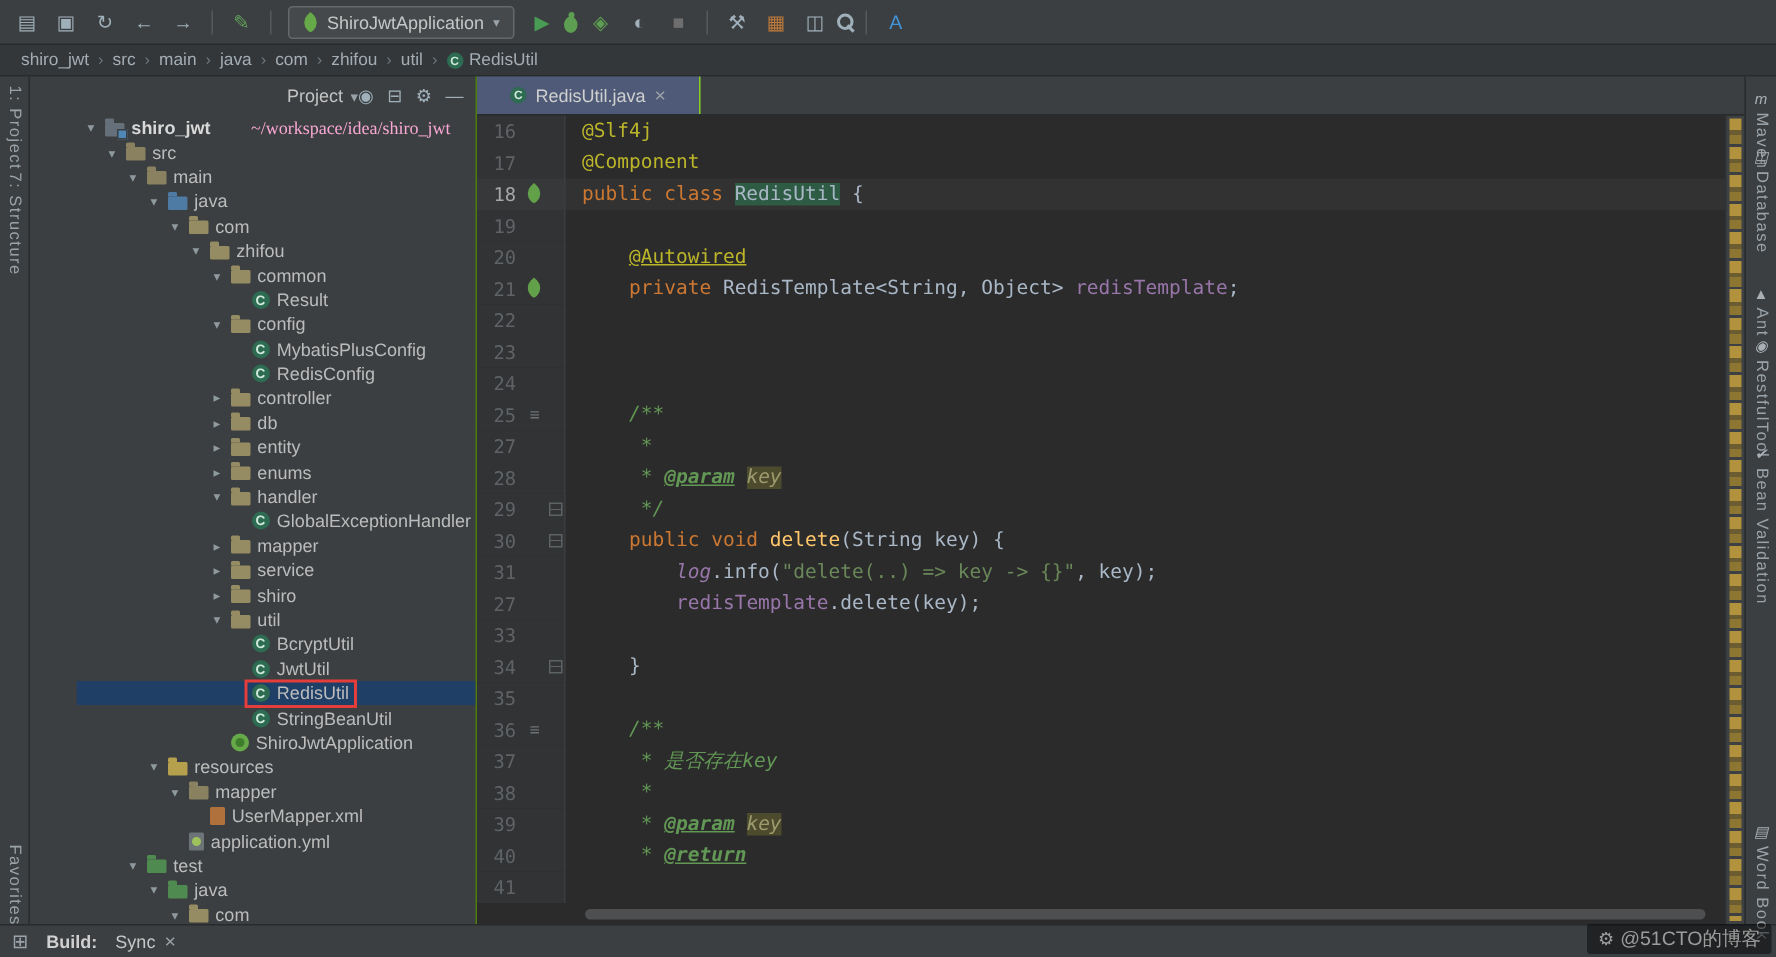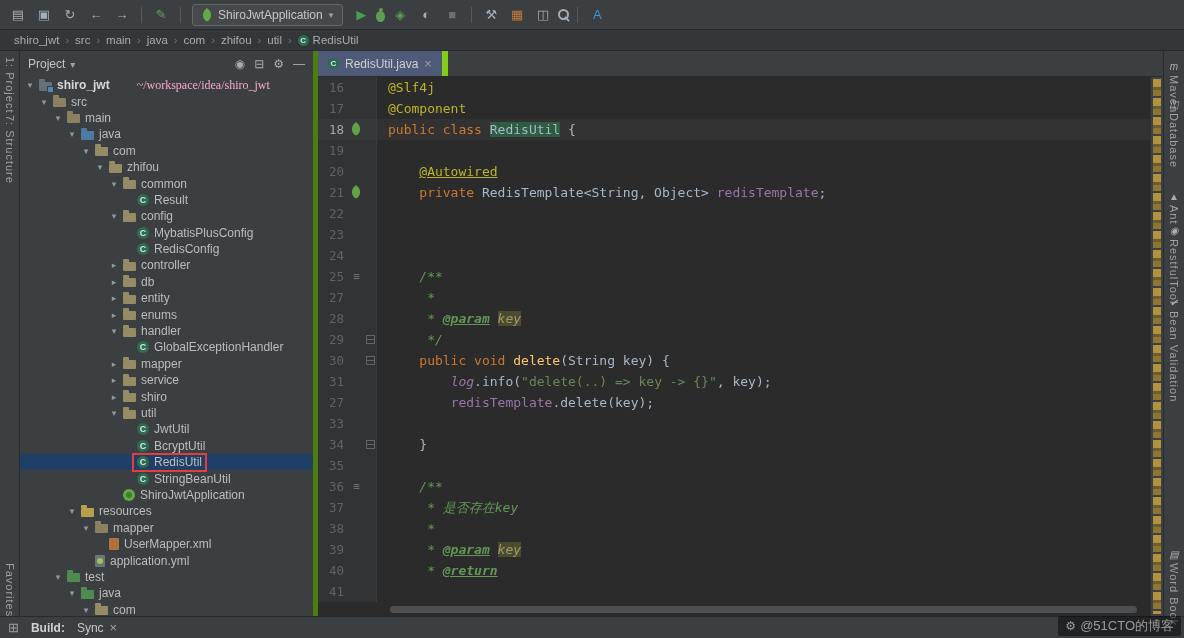--- a/index.html
+++ b/index.html
@@ -40,22 +40,22 @@
   
   .main { display:flex; height:565px; }
   .lstrip { width:20px; flex:none; background:var(--panel_bg,#3c3f41); border-right:1px solid #292b2d; position:relative; }
   .rstrip { width:21px; flex:none; background:var(--panel_bg,#3c3f41); border-left:1px solid #292b2d; position:relative; }
   .ltool,.rtool { position:absolute; left:0; width:100%; display:flex; flex-direction:column;
     align-items:center; gap:3px; color:#9aa3a9; font-size:11px; cursor:default; }
   .vlabel { writing-mode:vertical-rl; letter-spacing:1px; white-space:nowrap; }
   .rticon { font-size:10px; font-style:italic; color:#a8b0b5; }
 
   
-  .project { width:298px; flex:none; background:var(--panel_bg,#3c3f41); border-right:5px solid #4d7c0f;
-    display:flex; flex-direction:column; }
+  .project { width:298px; flex:none; background:var(--panel_bg,#3c3f41); border-right:1px solid #4d7c0f;
+    display:flex; flex-direction:column;align-items:flex-end; }
   .phead { height:26px; flex:none; display:flex; align-items:center; padding:0 8px; color:#c4c4c4; }
   .pcaret::after { content:"▾"; color:#9aa3a9; margin-left:5px; font-size:10px; }
   .phicons { margin-left:auto; display:flex; gap:9px; color:#9fb0ba; font-size:12px; }
   .tree { flex:1; overflow:hidden; }
   .trow { height:16.4px; display:flex; align-items:center; font-size:12px; color:#bcbcbc; white-space:nowrap; }
   .trow.sel { background:var(--selection_bg,#1f3f66); }
   .trow.sel .rowinner { outline:2px solid var(--selection_red_box,#e43d3a); outline-offset:0px; }
   .arrow { width:12px; flex:none; font-size:9px; color:#8f9a9f; text-align:center; }
   .rowinner { display:flex; align-items:center; gap:5px; padding:0 3px; height:15px; }
   .tsub { color:#f9a8d4; margin-left:24px;font-family:Liberation Serif, serif; }
@@ -79,22 +79,22 @@
     border-radius:50%; background:#3e7d2c; }
   .ic-xml { width:10px; height:12px; border-radius:1px; background:#b0713c; }
   .ic-yml { width:10px; height:12px; border-radius:1px; background:#6d7478; position:relative; }
   .ic-yml::after { content:""; position:absolute; left:2px; top:3px; width:6px; height:6px;
     border-radius:50%; background:#9ec25c; }
 
   
   .editor-col { flex:1; min-width:0; display:flex; flex-direction:column; }
   .tabbar { height:26px; flex:none; background:var(--panel_bg,#3c3f41); border-bottom:1px solid #282b2d;
     display:flex; align-items:stretch; }
-  .tab { display:flex; align-items:center; gap:6px; padding:0 10px; font-size:12px; color:#cfcfcf;
-    background:var(--tab_active_bg,#4e5a77); border-right:6px solid #84cc16; }
+  .tab { display:flex; align-items:center; gap:6px; padding:0 22px; font-size:12px; color:#cfcfcf;
+    background:var(--tab_active_bg,#4e5a77); border-right:1px solid #84cc16; }
   .tabclose::after { content:"×"; color:#9aa3a8; font-size:13px; }
   .editor-body { flex:1; position:relative; overflow:hidden; background:var(--editor_bg,#2b2b2b);
     font-family:"DejaVu Sans Mono","Liberation Mono",monospace; font-size:13px; }
   .lines { position:absolute; inset:0; }
   .cl { display:flex; height:21px; line-height:21px; white-space:pre; }
   .cl.cur { background:var(--caret_line_bg,#323232); }
   .gut { flex:none; display:flex; background:#313335; }
   .cur .gut { background:#36383a; }
   .ln { width:31px; text-align:right; color:#606366; padding-right:5px; font-size:12.5px; }
   .cur .ln { color:#a6a6a6; }
@@ -374,28 +374,28 @@
             <span class="arrow">▾</span>
             <span class="rowinner">
               <span class="ticon fold-shape ic-pkg"></span>
               <span>util</span>
             </span>
           </div>
           <div class="trow" style="padding-left: 102px;">
             <span class="arrow"></span>
             <span class="rowinner">
               <span class="ticon ic-class"></span>
+              <span>BcryptUtil</span>
+            </span>
+          </div>
+          <div class="trow" style="padding-left: 102px;">
+            <span class="arrow"></span>
+            <span class="rowinner">
+              <span class="ticon ic-class"></span>
               <span>JwtUtil</span>
-            </span>
-          </div>
-          <div class="trow" style="padding-left: 102px;">
-            <span class="arrow"></span>
-            <span class="rowinner">
-              <span class="ticon ic-class"></span>
-              <span>BcryptUtil</span>
             </span>
           </div>
           <div class="trow sel" style="padding-left: 102px;">
             <span class="arrow"></span>
             <span class="rowinner">
               <span class="ticon ic-class"></span>
               <span>RedisUtil</span>
             </span>
           </div>
           <div class="trow" style="padding-left: 102px;">

